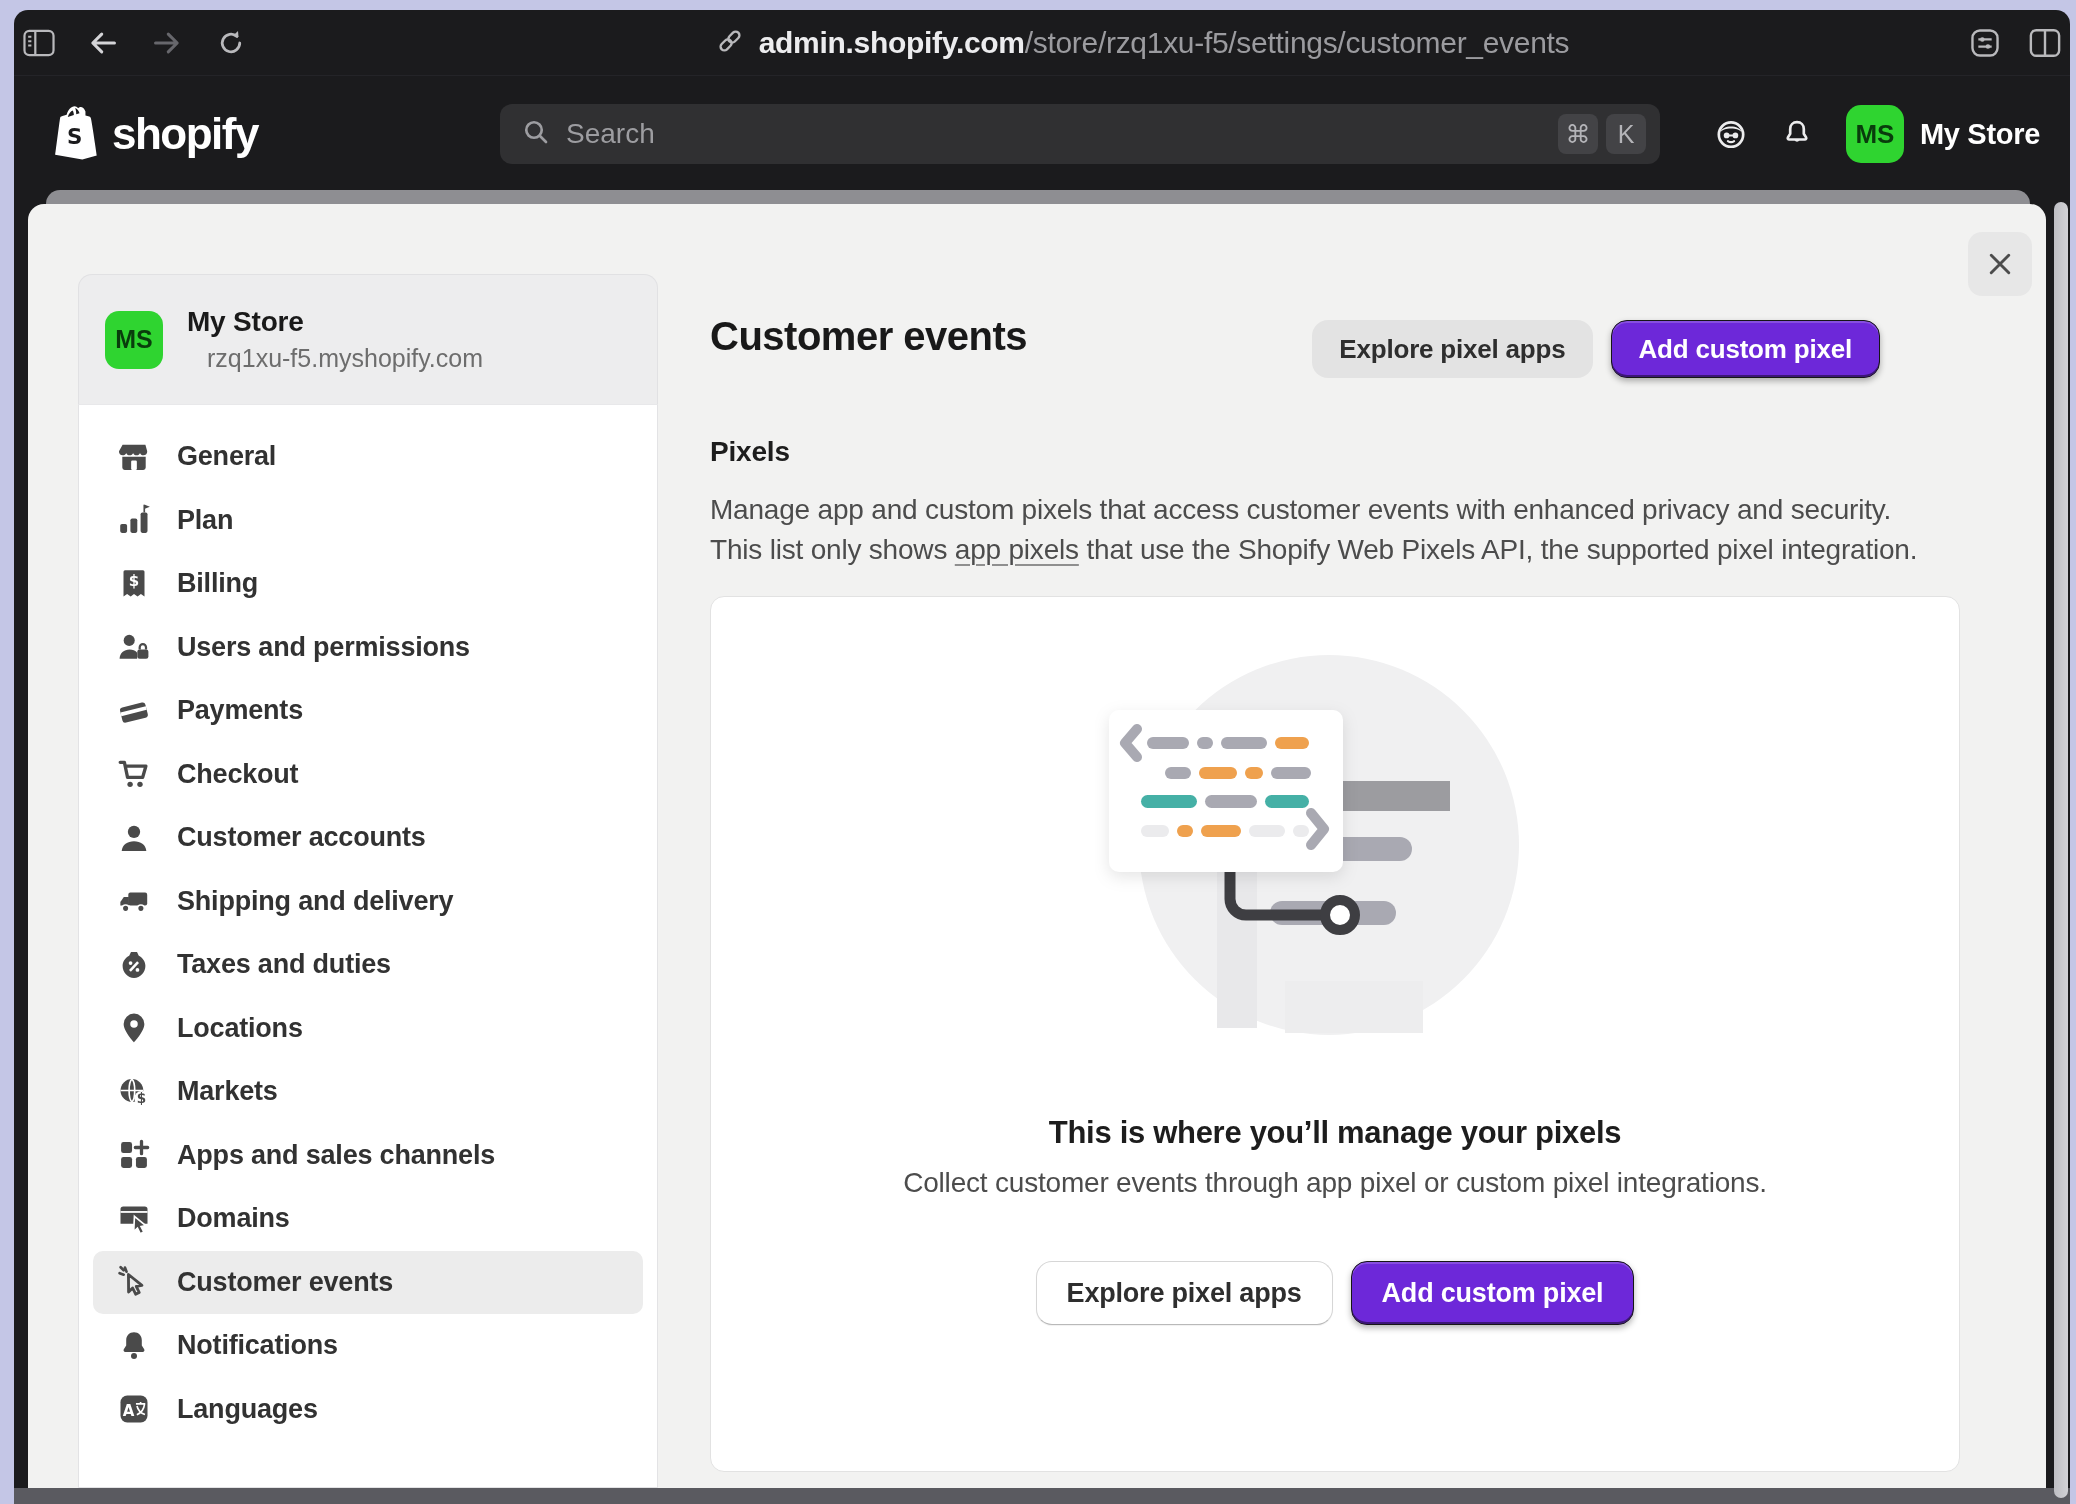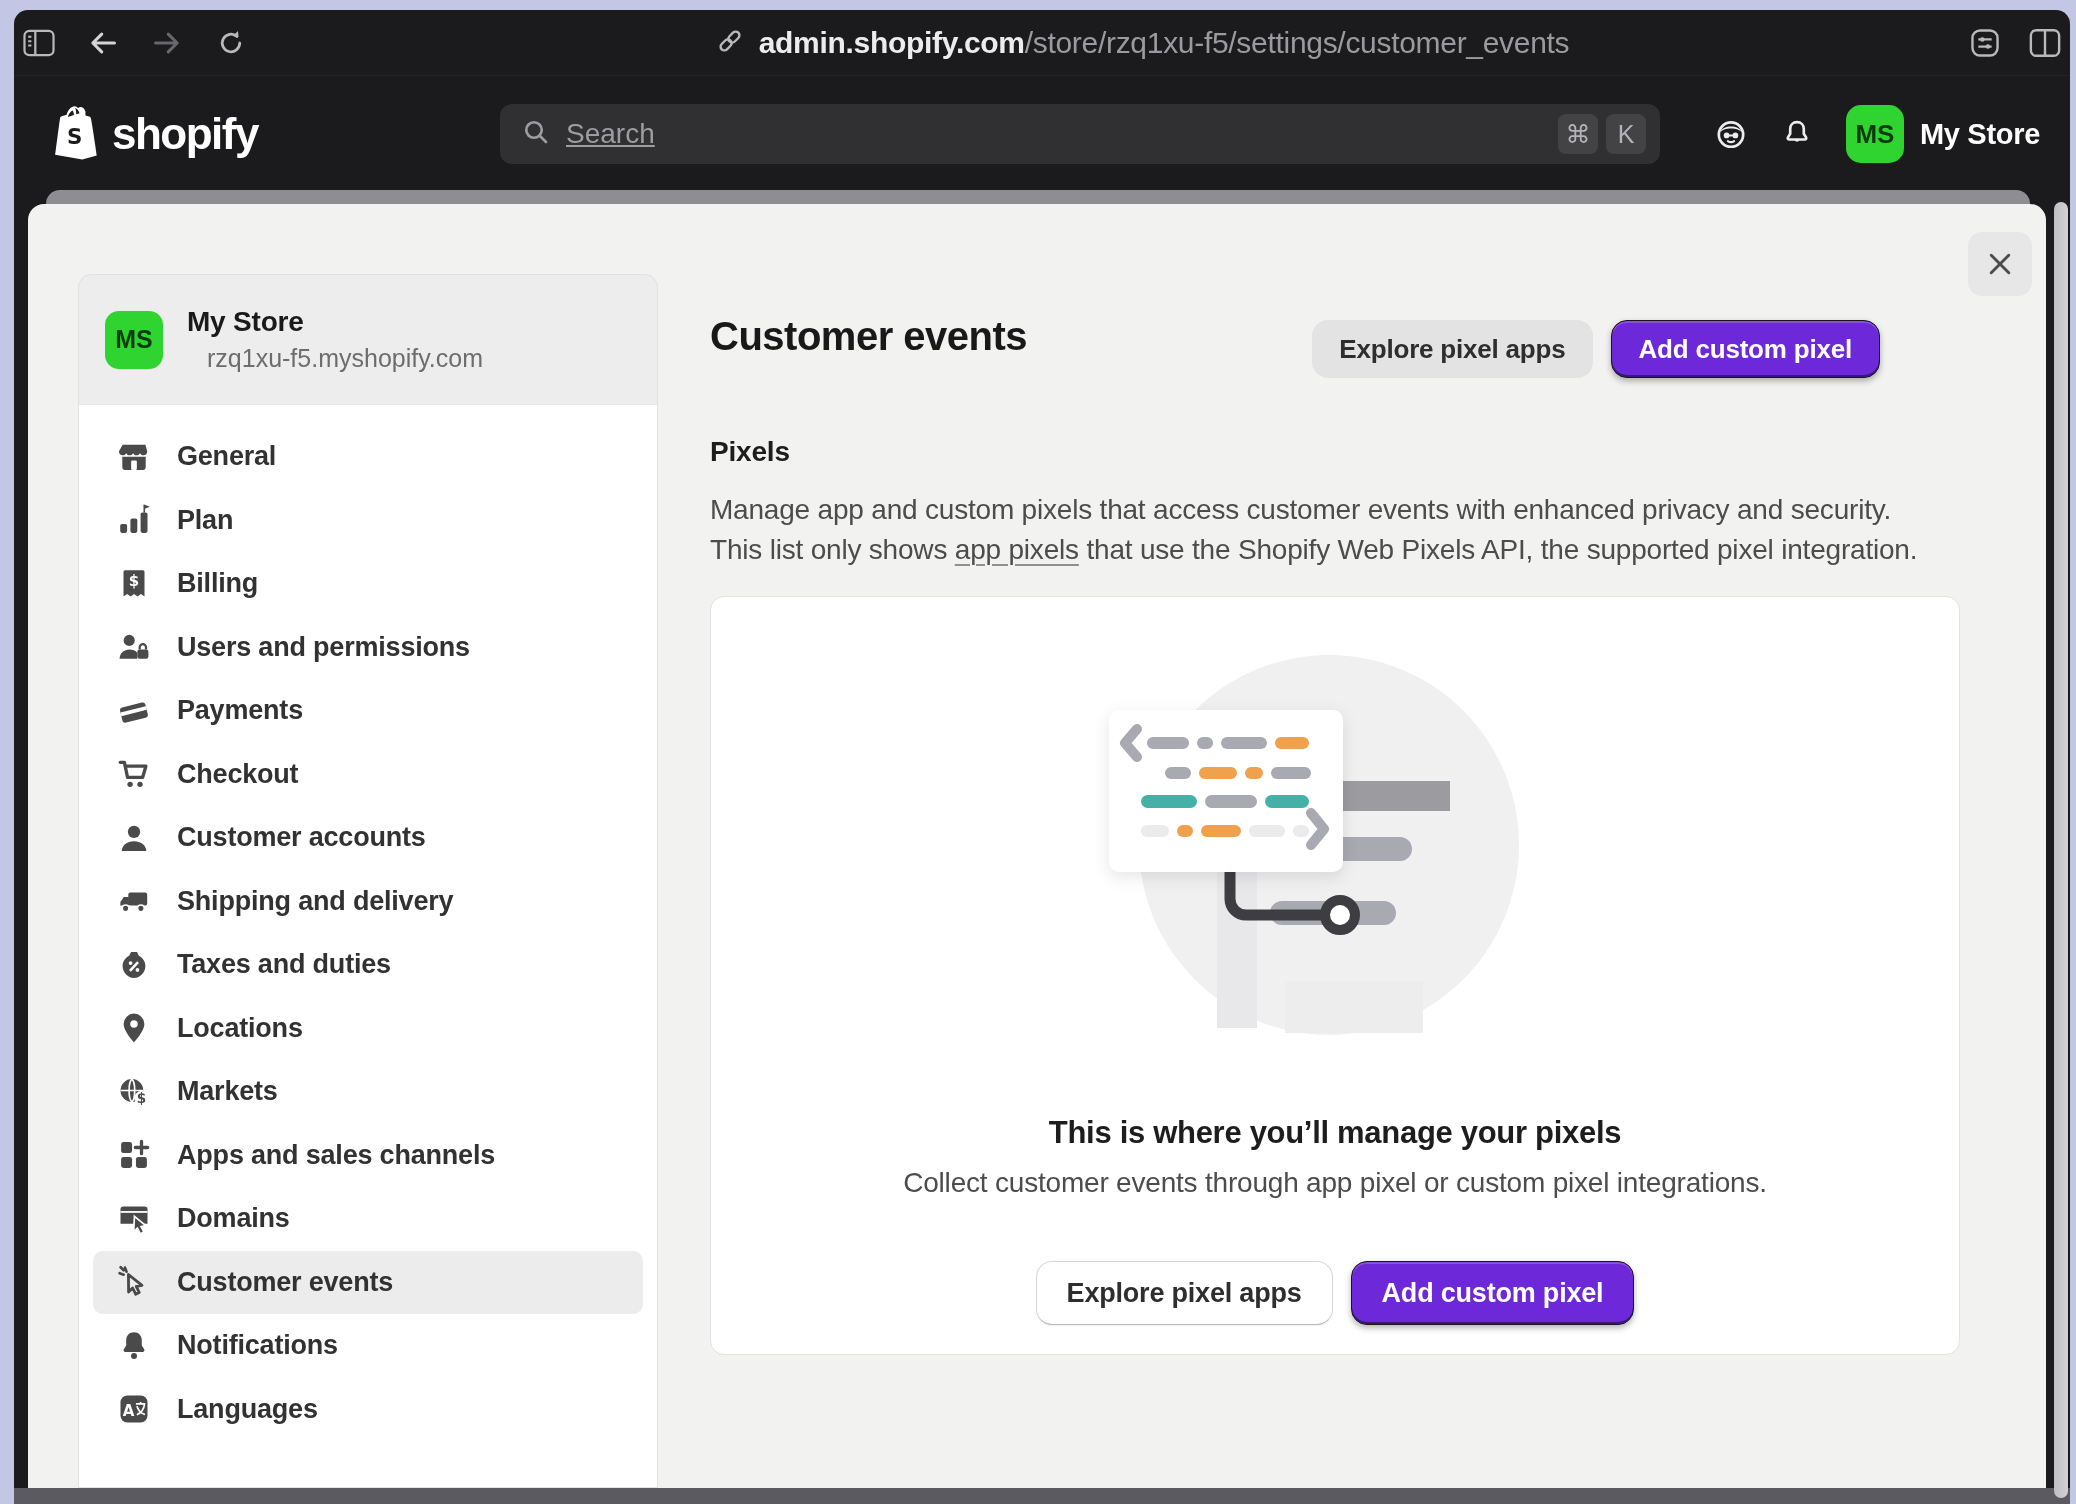--- a/index.html
+++ b/index.html
@@ -20,21 +20,21 @@
   .url-host { color:#ececee; font-weight:700; font-size:30px; letter-spacing:-.3px; }
   .url-path { color:#9b9b9f; font-weight:400; font-size:30px; letter-spacing:-.3px; }
 
   
   .topbar { height:116px; position:relative; display:flex; align-items:center; }
   .logo { position:absolute; left:36px; top:0; height:116px; display:flex; align-items:center; gap:10px; }
   .logo-word { color:#fff; font-size:44px; font-weight:700; letter-spacing:-1.5px; }
   .search { position:absolute; left:486px; top:28px; width:1160px; height:60px;
             background:#303032; border-radius:12px; display:flex; align-items:center;
             padding:0 14px 0 20px; cursor:text; }
-  .search-ph { color:#9d9da1; font-size:28px; margin-left:14px; flex:1;text-decoration:underline; }
+  .search-ph { color:#9d9da1; font-size:28px; margin-left:14px; flex:1; }
   .kbd { background:#434346; color:#b4b4b8; border-radius:8px; height:40px; min-width:40px;
          display:flex; align-items:center; justify-content:center; font-size:25px; margin-left:8px; }
   .top-right { position:absolute; right:30px; top:0; height:116px; display:flex; align-items:center; gap:32px; }
   .avatar-group { display:flex; align-items:center; gap:16px; cursor:pointer; }
   .avatar { width:58px; height:58px; border-radius:15px; background:#2fd430; color:#093c0c;
             display:flex; align-items:center; justify-content:center; font-size:26px; font-weight:700; }
   .store-label { color:#fff; font-size:29px; font-weight:700; letter-spacing:-.3px; }
 
   
   .backdrop { position:absolute; top:182px; left:0; right:0; bottom:0; background:#1b1b1d; }
@@ -80,21 +80,21 @@
               border:1px solid #161616; }
   .btn-white { background:#fff; color:#2e2e2e; border:1px solid #d6d6d6; border-bottom-color:#b9b9b9;
                box-shadow:0 1px 1px rgba(0,0,0,.06); }
   .btn-lg { height:64px; font-size:27px; padding:0 30px; }
 
   .section-title { margin-top:58px; font-size:28px; font-weight:700; color:#1d1d1d; letter-spacing:-.2px; }
   .section-desc { margin-top:22px; font-size:28px; color:#4c4c4c; line-height:40px; letter-spacing:-.2px; }
   .app-pixels-link { color:#4c4c4c; text-decoration:underline; text-decoration-color:#8f8f8f;
                      text-decoration-thickness:2px; text-underline-offset:5px; cursor:pointer; }
 
-  .empty-card { margin-top:26px; height:759px; background:#fff; border:1px solid #e2e2e2;
+  .empty-card { margin-top:26px; height:876px; background:#fff; border:1px solid #e2e2e2;
                 border-radius:14px; display:flex; flex-direction:column; align-items:center;
                 padding-top:56px; }
   .empty-title { margin-top:22px; font-size:31px; font-weight:700; color:#1d1d1d; letter-spacing:-.3px; }
   .empty-sub { margin-top:16px; font-size:28px; color:#4c4c4c; letter-spacing:-.2px; }
   .empty-buttons { margin-top:36px; display:flex; gap:18px; }
 </style>
 </head>
 <body>
 
 <div class="window">

